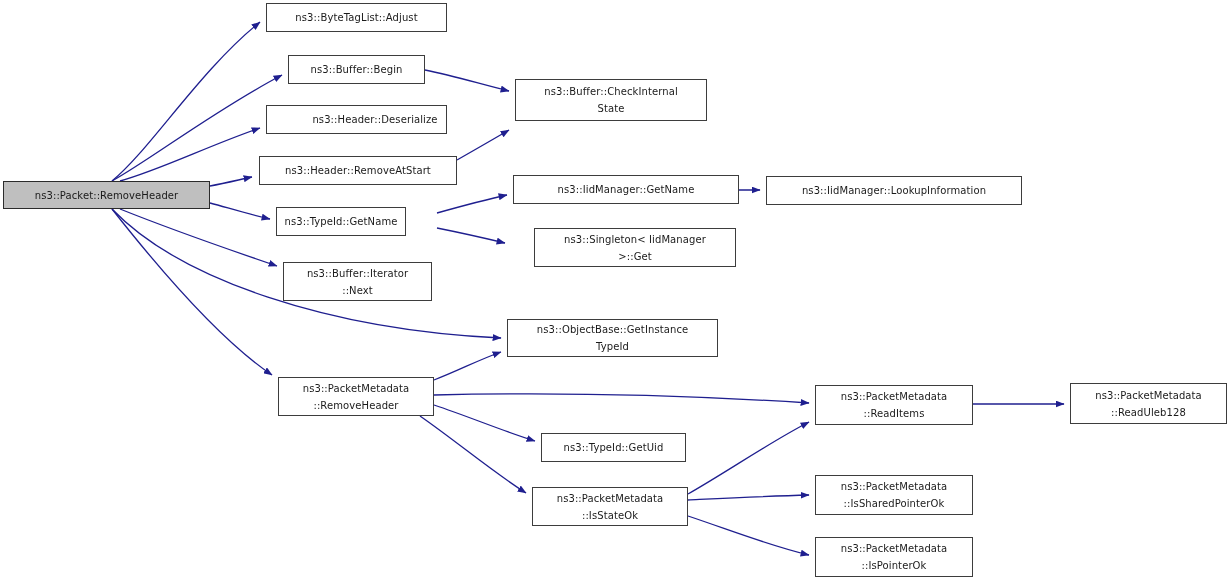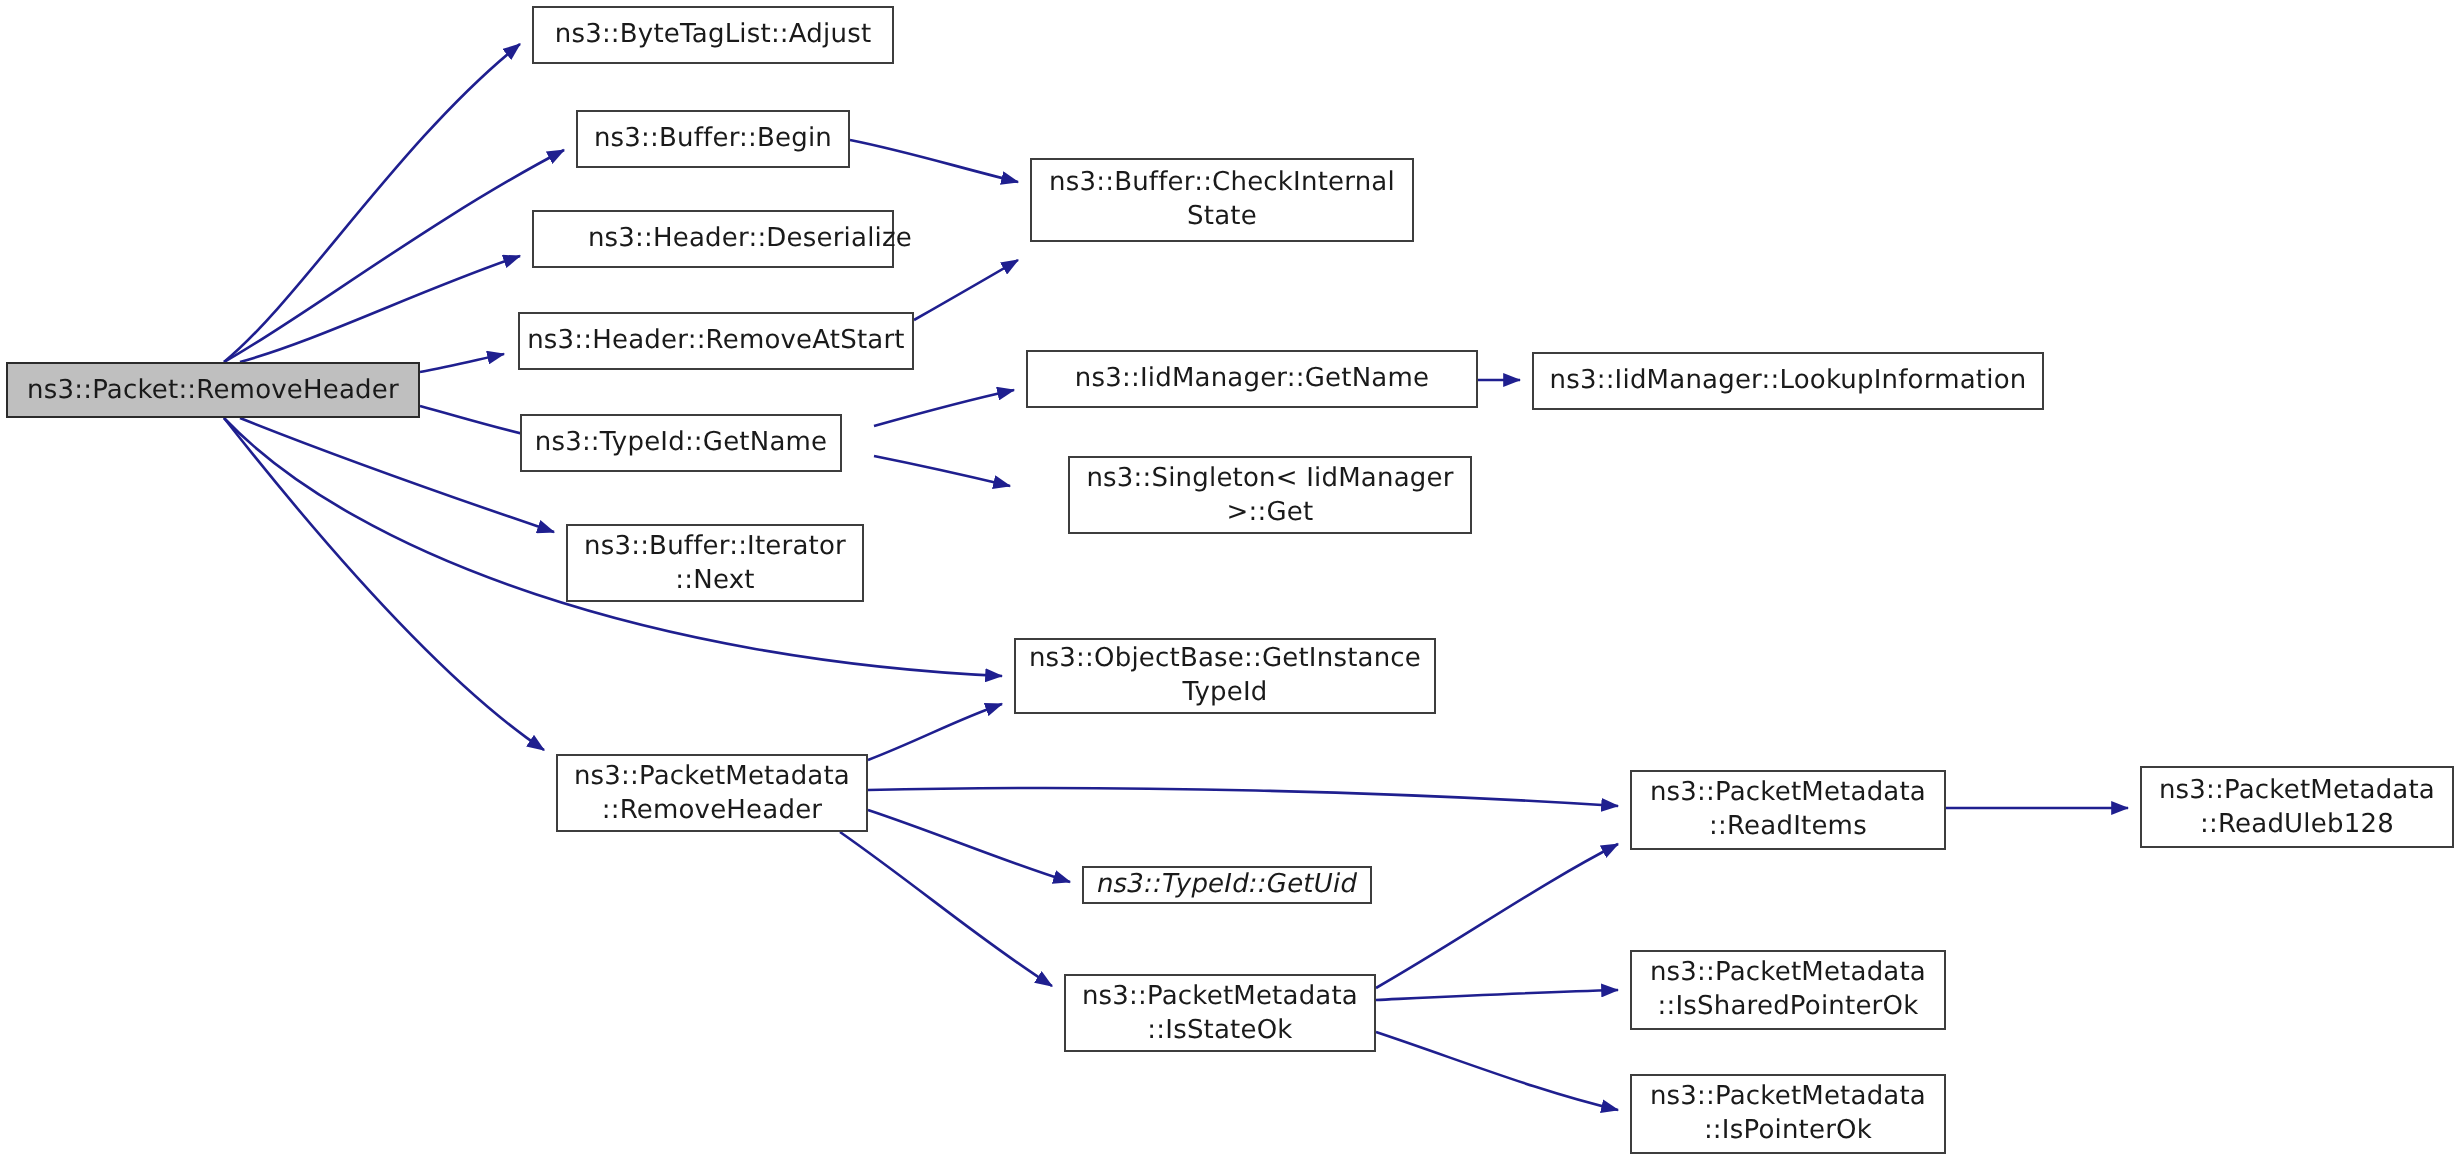--- a/index.html
+++ b/index.html
@@ -29,21 +29,21 @@
   .node {
     position: absolute;
     box-sizing: border-box;
     border: 1px solid #3d3d3d;
     background: #ffffff;
     color: #1a1a1a;
     display: flex;
     align-items: center;
     justify-content: center;
     text-align: center;
-    font-size: 13px;
+    font-size: 10px;
     line-height: 17px;
     letter-spacing: 0.1px;
     white-space: pre-line;
     padding: 0 3px;
   }
   .node.root {
     background: #bfbfbf;
     border-color: #2b2b2b;
   }
 </style>
@@ -82,34 +82,34 @@
         <path d="M973,404 C1010,404 1035,404 1064,404" fill="none" stroke="#1f1f8f" stroke-width="1.3" marker-end="url(#arrowhead)"></path>
       </g>
   </svg>
 
   <div id="nodes-layer">
       <div class="node root" style="left: 3px; top: 181px; width: 207px; height: 28px;">ns3::Packet::RemoveHeader</div>
       <div class="node" style="left: 266px; top: 3px; width: 181px; height: 29px;">ns3::ByteTagList::Adjust</div>
       <div class="node" style="left: 288px; top: 55px; width: 137px; height: 29px;">ns3::Buffer::Begin</div>
       <div class="node" style="left: 266px; top: 105px; width: 181px; height: 29px; padding-left: 40px;">ns3::Header::Deserialize</div>
       <div class="node" style="left: 259px; top: 156px; width: 198px; height: 29px;">ns3::Header::RemoveAtStart</div>
-      <div class="node" style="left: 260px; top: 207px; width: 161px; height: 29px;">ns3::TypeId::GetName</div>
+      <div class="node" style="left: 276px; top: 207px; width: 130px; height: 29px;">ns3::TypeId::GetName</div>
       <div class="node" style="left: 283px; top: 262px; width: 149px; height: 39px;">ns3::Buffer::Iterator
 ::Next</div>
       <div class="node" style="left: 515px; top: 79px; width: 192px; height: 42px;">ns3::Buffer::CheckInternal
 State</div>
       <div class="node" style="left: 513px; top: 175px; width: 226px; height: 29px;">ns3::IidManager::GetName</div>
       <div class="node" style="left: 534px; top: 228px; width: 202px; height: 39px;">ns3::Singleton&lt; IidManager
 &gt;::Get</div>
       <div class="node" style="left: 766px; top: 176px; width: 256px; height: 29px;">ns3::IidManager::LookupInformation</div>
       <div class="node" style="left: 507px; top: 319px; width: 211px; height: 38px;">ns3::ObjectBase::GetInstance
 TypeId</div>
       <div class="node" style="left: 278px; top: 377px; width: 156px; height: 39px;">ns3::PacketMetadata
 ::RemoveHeader</div>
-      <div class="node" style="left: 541px; top: 433px; width: 145px; height: 19px; font-style: italic;">ns3::TypeId::GetUid</div>
+      <div class="node" style="left: 541px; top: 433px; width: 145px; height: 29px;">ns3::TypeId::GetUid</div>
       <div class="node" style="left: 532px; top: 487px; width: 156px; height: 39px;">ns3::PacketMetadata
 ::IsStateOk</div>
       <div class="node" style="left: 815px; top: 385px; width: 158px; height: 40px;">ns3::PacketMetadata
 ::ReadItems</div>
       <div class="node" style="left: 1070px; top: 383px; width: 157px; height: 41px;">ns3::PacketMetadata
 ::ReadUleb128</div>
       <div class="node" style="left: 815px; top: 475px; width: 158px; height: 40px;">ns3::PacketMetadata
 ::IsSharedPointerOk</div>
       <div class="node" style="left: 815px; top: 537px; width: 158px; height: 40px;">ns3::PacketMetadata
 ::IsPointerOk</div>

